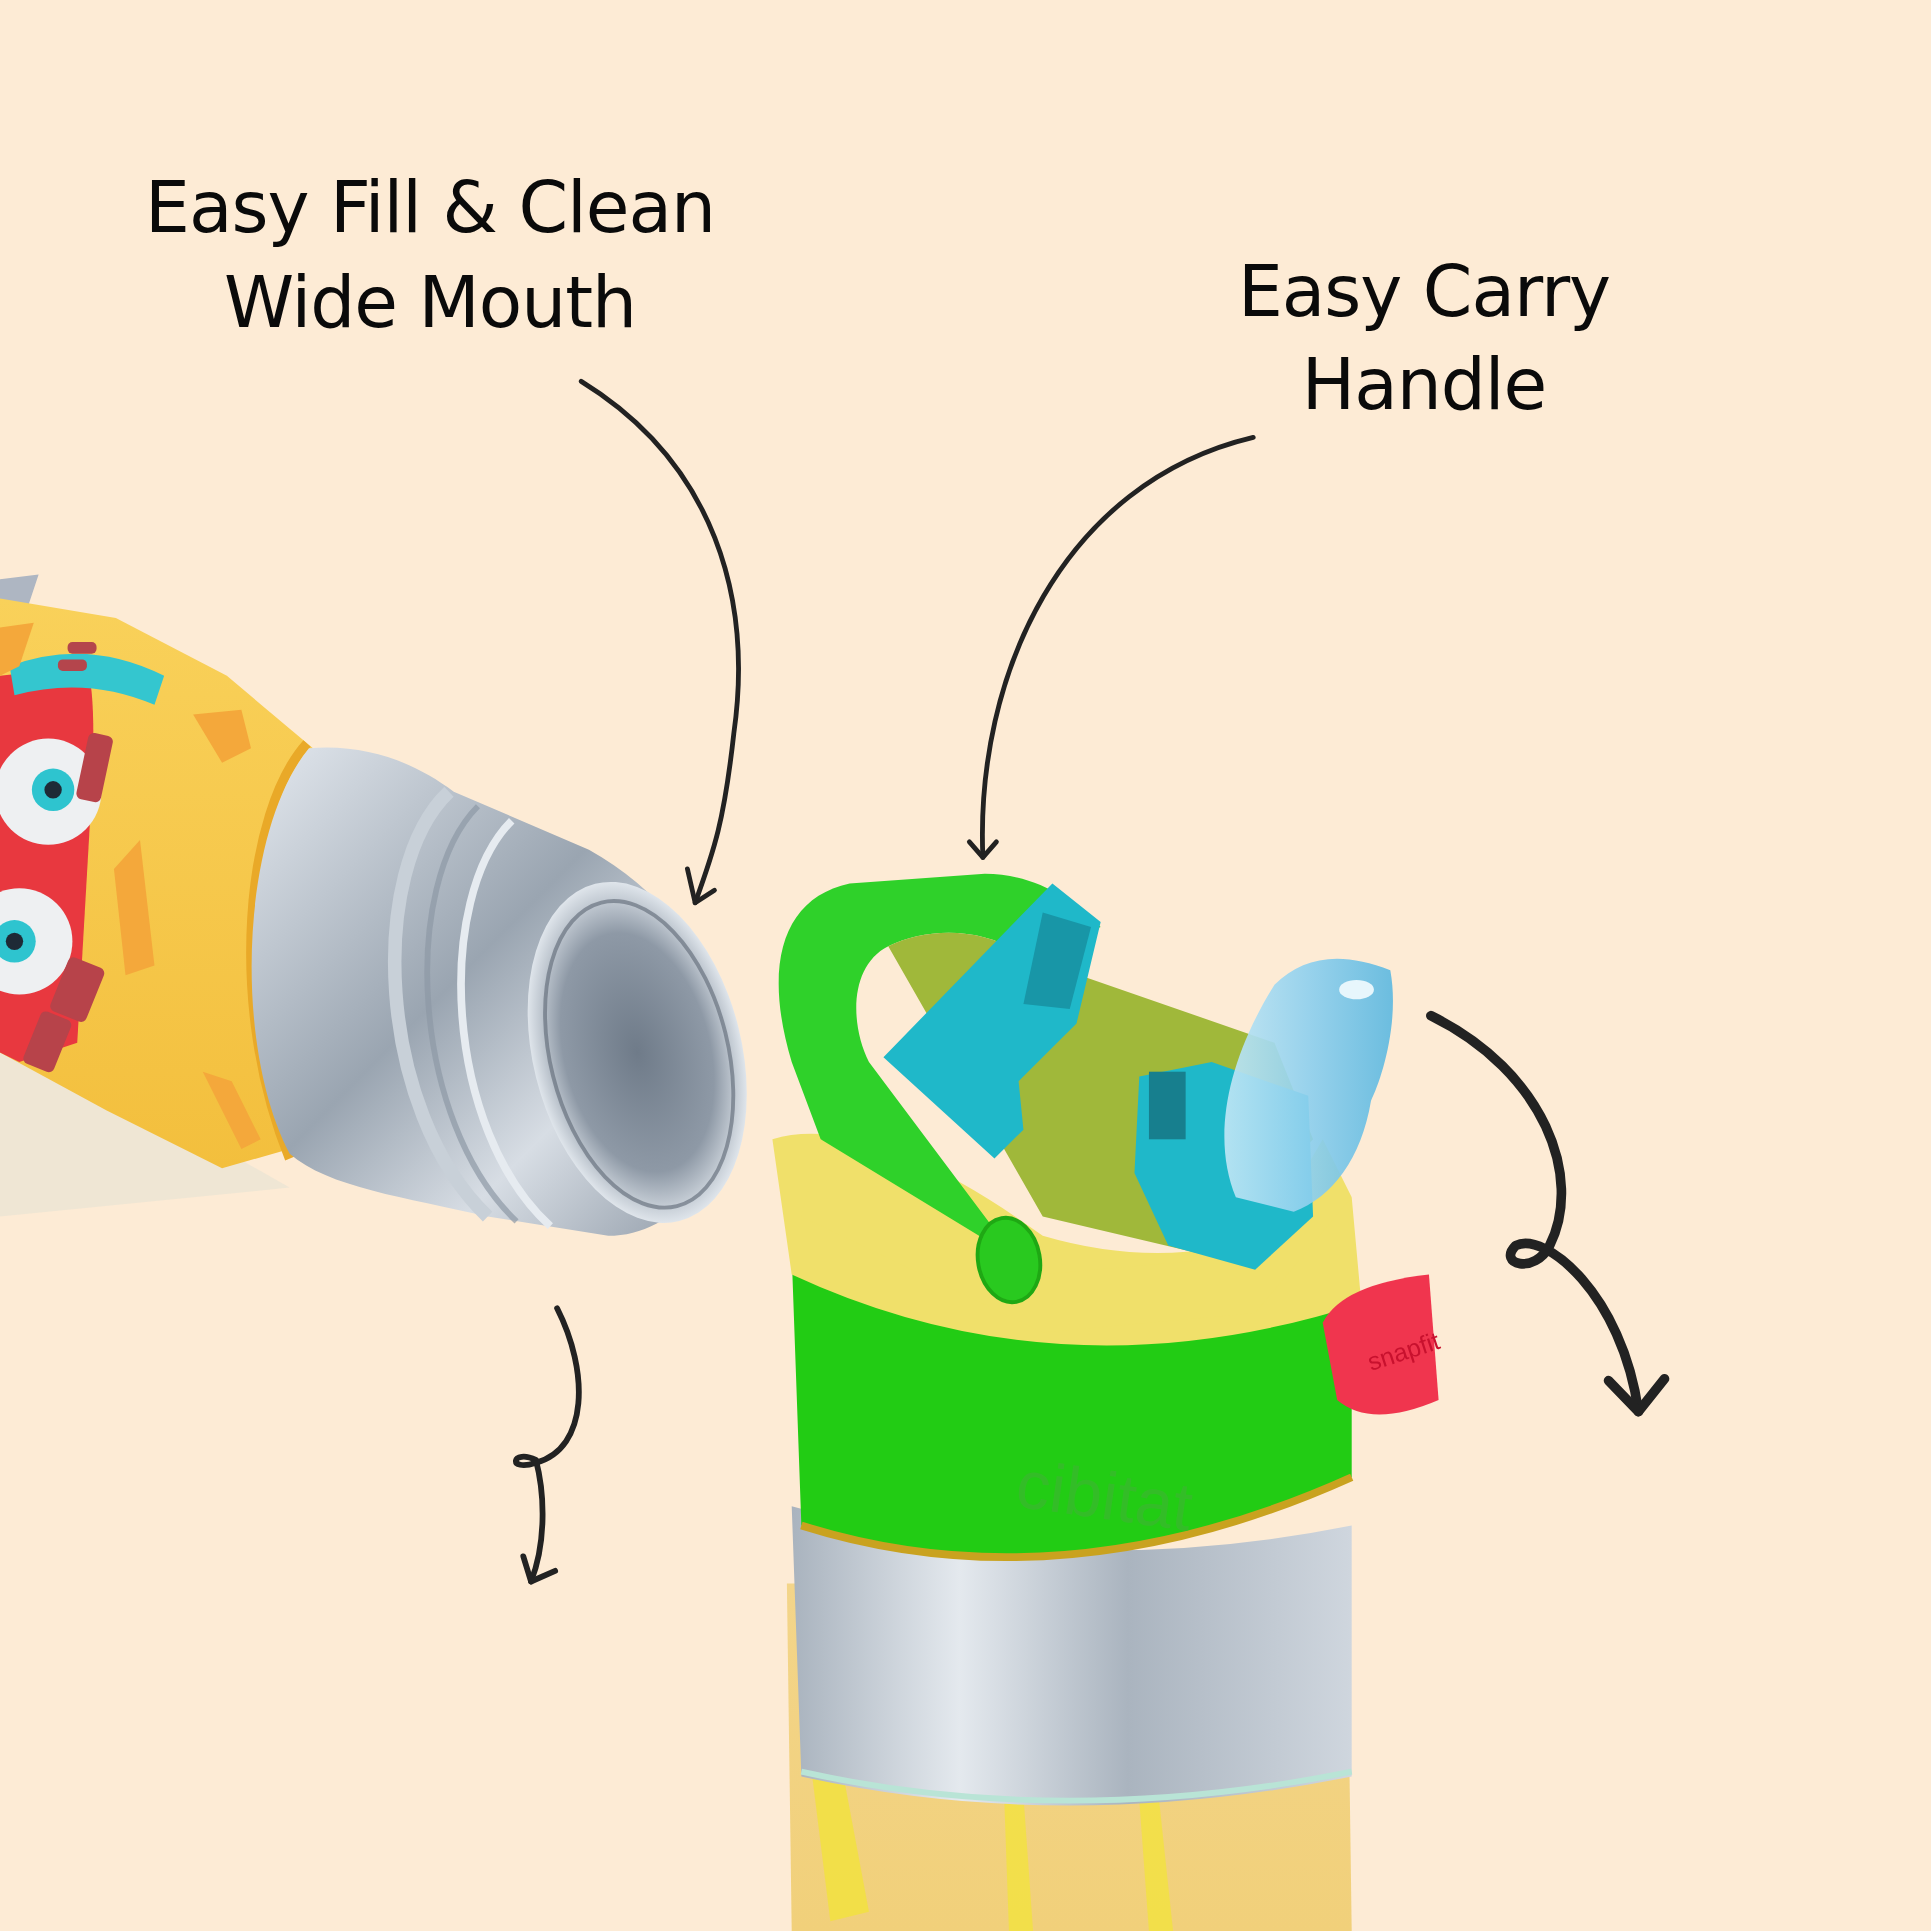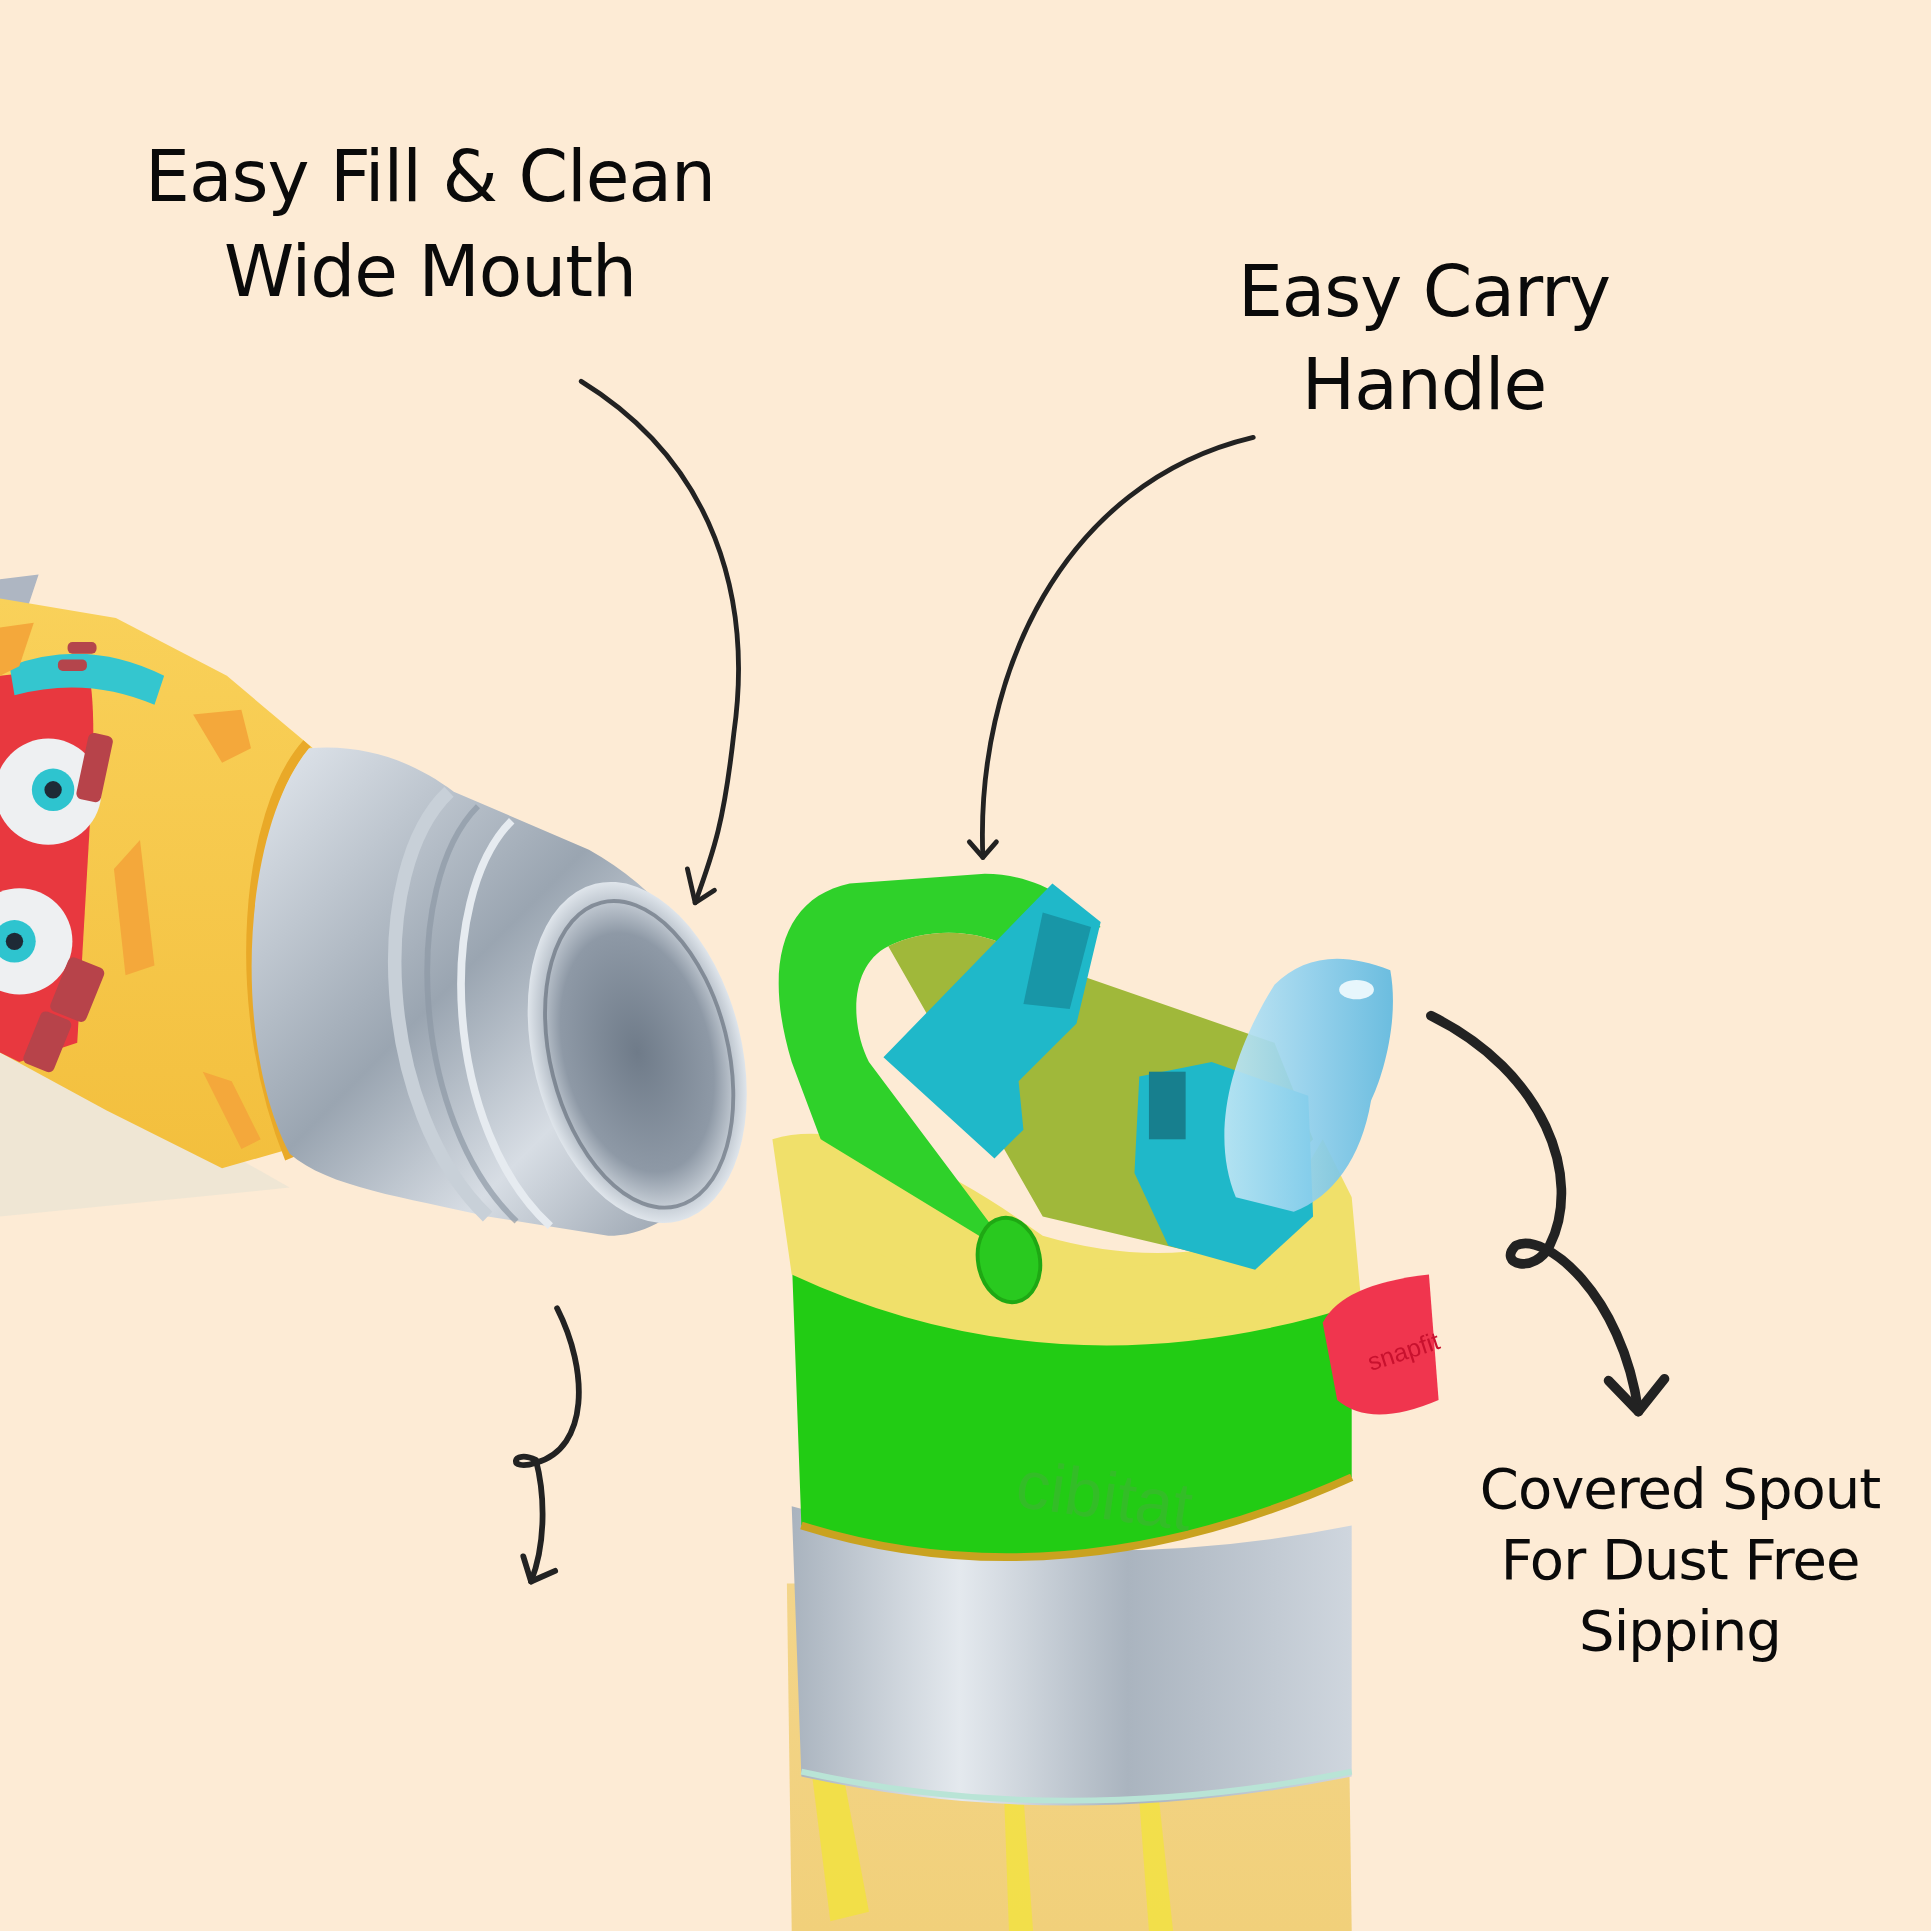--- a/index.html
+++ b/index.html
@@ -13,21 +13,21 @@
   .label {
     position: absolute;
     color: #0a0a0a;
     text-align: center;
     font-family: "DejaVu Sans", "Liberation Sans", sans-serif;
     font-weight: 500;
     line-height: 1.2;
     letter-spacing: -1px;
   }
   .label .line { display: block; white-space: nowrap; }
-  .lbl-fill { left: 126px; top: 129px; width: 608px; font-size: 71px; line-height: 95px; }
+  .lbl-fill { left: 126px; top: 160px; width: 608px; font-size: 71px; line-height: 95px; }
   .lbl-carry { left: 1207px; top: 245px; width: 434px; font-size: 71px; line-height: 93px; }
   .lbl-steel { left: 97px; top: 1612px; width: 657px; font-size: 71px; line-height: 85px; }
   .lbl-spout { left: 1453px; top: 1453px; width: 454px; font-size: 56px; line-height: 71px; }
   svg { position: absolute; left: 0; top: 0; }
 </style>
 </head>
 <body>
 
 <div class="canvas">
 
@@ -163,24 +163,19 @@
     <span class="line">Easy Fill &amp; Clean</span>
     <span class="line">Wide Mouth</span>
   </div>
 
   <div class="label lbl-carry">
     <span class="line">Easy Carry</span>
     <span class="line">Handle</span>
   </div>
 
 
-  <div class="label lbl-spout">
-    <span class="line">Covered Spout</span>
-    <span class="line">For Dust Free</span>
-    <span class="line">Sipping</span>
-  </div>
 
   <svg width="1931" height="1931" viewBox="0 0 2000 2000" style="pointer-events:none">
     <text x="1420" y="1420" transform="rotate(-18 1420 1420)" font-family="Liberation Sans, sans-serif" font-size="26" fill="#c8112e">snapfit</text>
     <text x="1050" y="1560" transform="rotate(8 1050 1560)" font-family="Liberation Sans, sans-serif" font-size="70" fill="#3bb830" opacity="0.7">cibitat</text>
   </svg>
 </div>
 
 
 </body></html>

